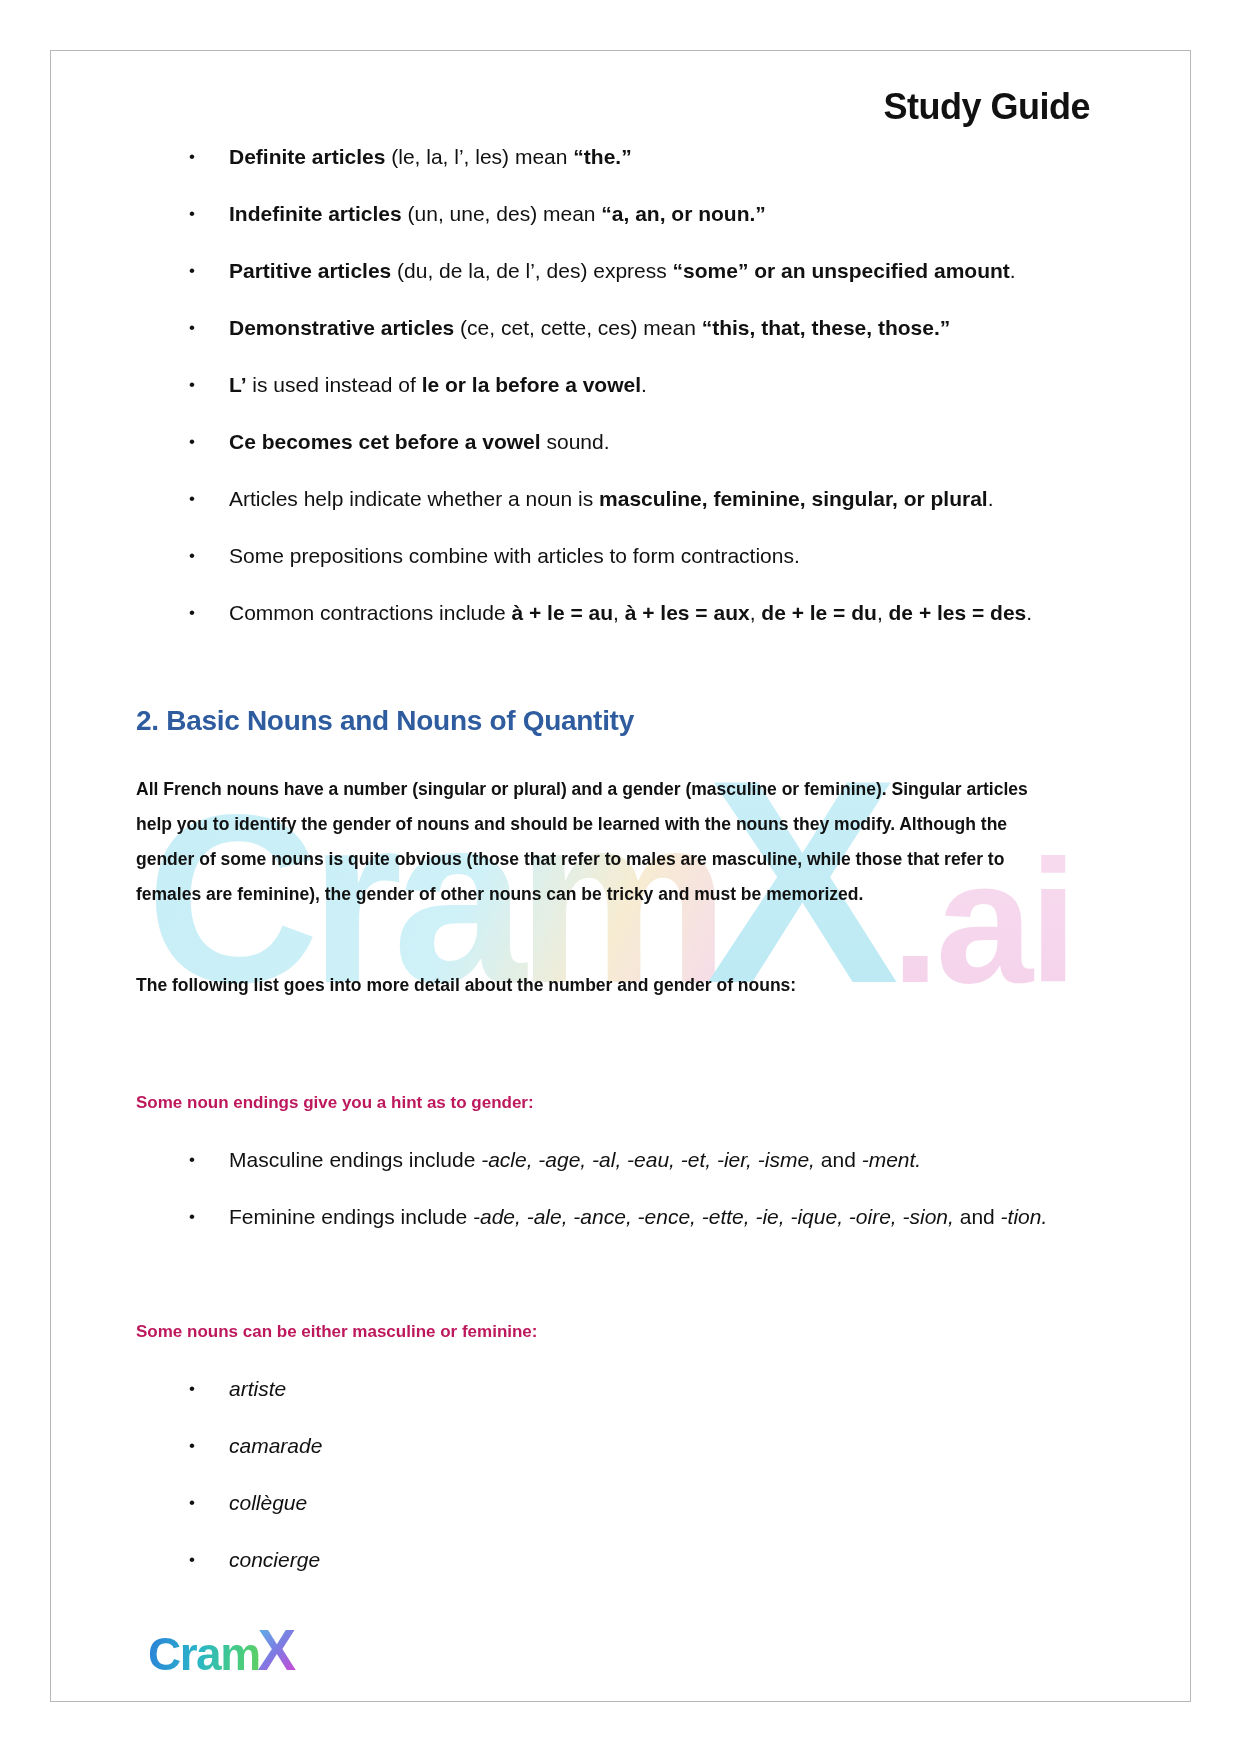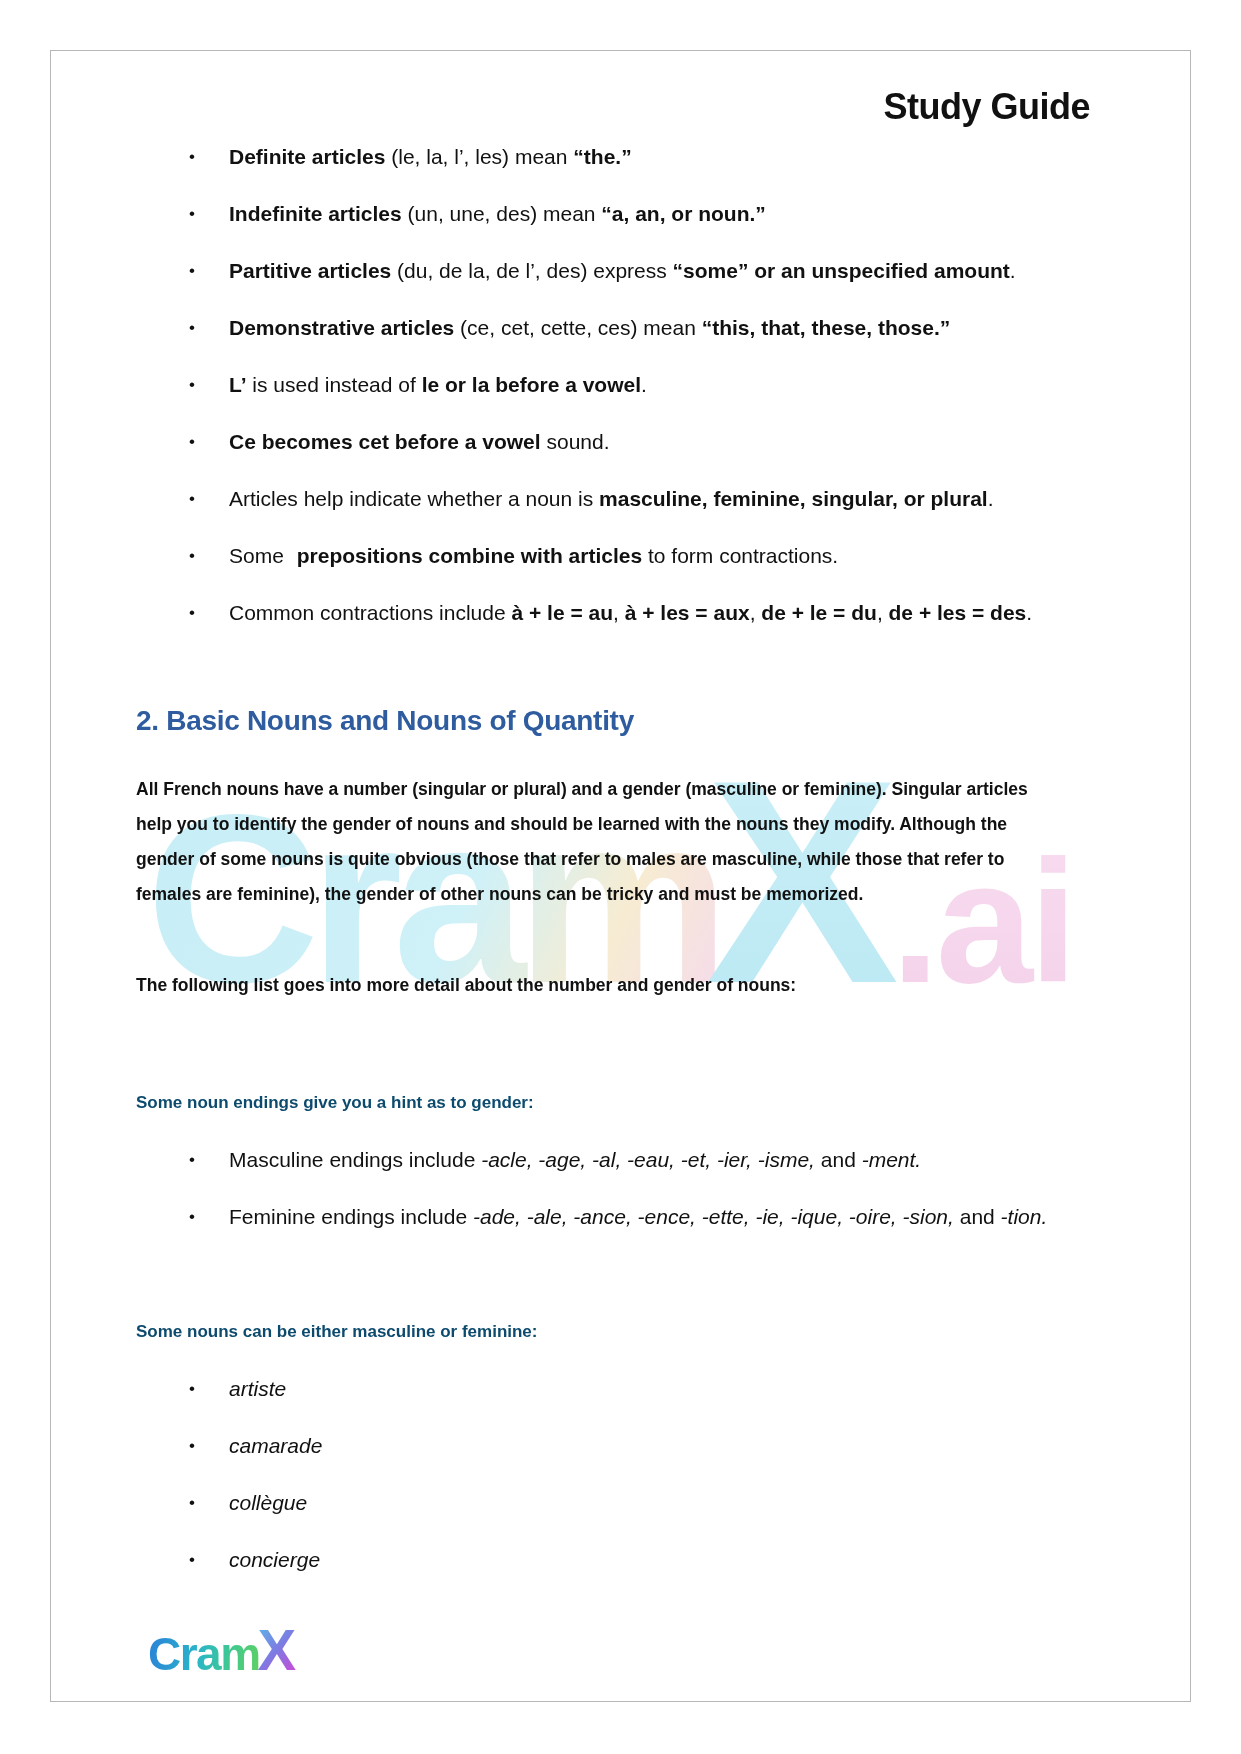--- a/index.html
+++ b/index.html
@@ -120,21 +120,21 @@
   }
   .para-1 { top: 721px; width: 905px; }
   .para-2 { top: 917px; width: 955px; }
   .sub-heading {
     position: absolute;
     left: 85px;
     margin: 0;
     font-size: 17px;
     line-height: 20px;
     font-weight: 700;
-    color: #0c4a6e;
+    color: #be185d;
   }
   .sub-heading-1 { top: 1042px; }
   .sub-heading-2 { top: 1271px; }
   
   .logo {
     position: absolute;
     left: 97px;
     top: 1565px;
     display: flex;
     align-items: baseline;
@@ -174,21 +174,21 @@
     <h1 class="title">Study Guide</h1>
 
     <ul class="blist blist-1">
       <li><span style="font-weight: 700;">Definite articles</span><span> (le, la, l’, les) mean </span><span style="font-weight: 700;">“the.”</span></li>
       <li><span style="font-weight: 700;">Indefinite articles</span><span> (un, une, des) mean </span><span style="font-weight: 700;">“a, an, or noun.”</span></li>
       <li><span style="font-weight: 700;">Partitive articles</span><span> (du, de la, de l’, des) express </span><span style="font-weight: 700;">“some” or an unspecified amount</span><span>.</span></li>
       <li><span style="font-weight: 700;">Demonstrative articles</span><span> (ce, cet, cette, ces) mean </span><span style="font-weight: 700;">“this, that, these, those.”</span></li>
       <li><span style="font-weight: 700;">L’</span><span> is used instead of </span><span style="font-weight: 700;">le or la before a vowel</span><span>.</span></li>
       <li><span style="font-weight: 700;">Ce becomes cet before a vowel</span><span> sound.</span></li>
       <li><span>Articles help indicate whether a noun is </span><span style="font-weight: 700;">masculine, feminine, singular, or plural</span><span>.</span></li>
-      <li><span>Some </span><span style="font-weight: 700; margin-left: 7px;">prepositions combine with articles</span><span> to form contractions.</span></li>
+      <li><span>Some </span><span style="font-weight: 400;">prepositions combine with articles</span><span> to form contractions.</span></li>
       <li><span>Common contractions include </span><span style="font-weight: 700;">à + le = au</span><span>, </span><span style="font-weight: 700;">à + les = aux</span><span>, </span><span style="font-weight: 700;">de + le = du</span><span>, </span><span style="font-weight: 700;">de + les = des</span><span>.</span></li>
     </ul>
 
     <h2 class="section-heading">2. Basic Nouns and Nouns of Quantity</h2>
 
     <p class="para para-1">All French nouns have a number (singular or plural) and a gender (masculine or feminine). Singular articles help you to identify the gender of nouns and should be learned with the nouns they modify. Although the gender of some nouns is quite obvious (those that refer to males are masculine, while those that refer to females are feminine), the gender of other nouns can be tricky and must be memorized.</p>
 
     <p class="para para-2">The following list goes into more detail about the number and gender of nouns:</p>
 
     <h3 class="sub-heading sub-heading-1">Some noun endings give you a hint as to gender:</h3>

